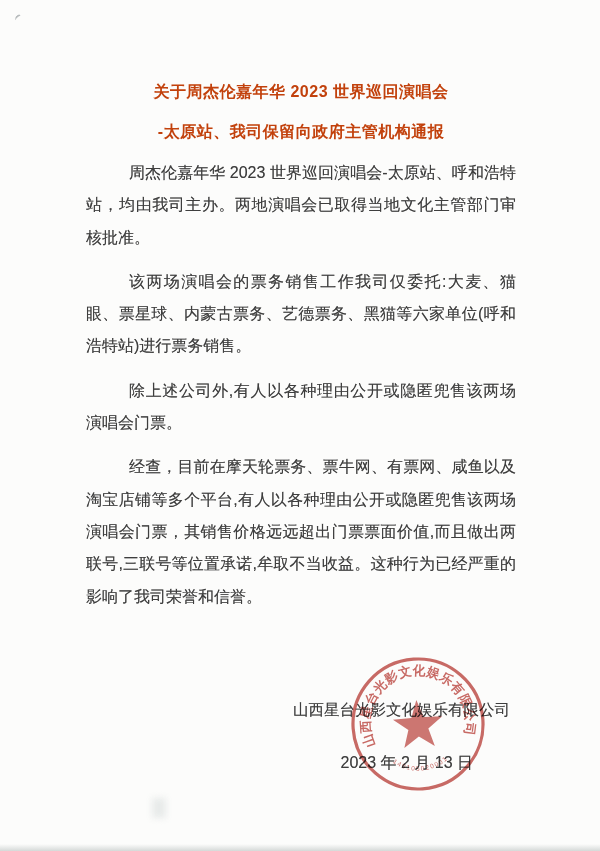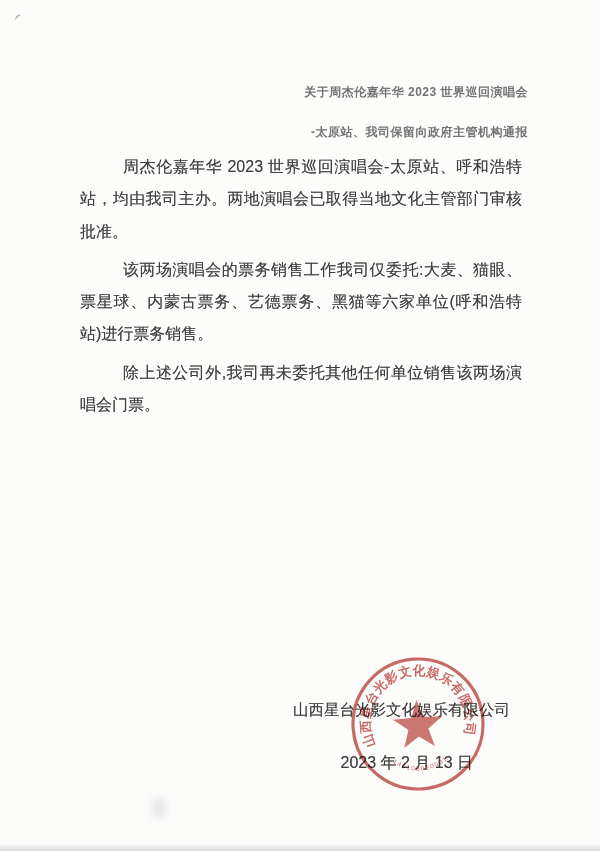--- a/index.html
+++ b/index.html
@@ -12,36 +12,36 @@
     font-family: "Liberation Sans", sans-serif;
   }
   .doc {
     position: absolute;
     left: 74px;
     right: 72px;
     top: 72px;
     color: #3e3e3e;
   }
   .title {
-    text-align: right;
+    text-align: center;
     font-weight: bold;
-    font-size: 12px;
+    font-size: 16px;
     line-height: 40px;
-    color: #737373;
+    color: #c2410c;
     letter-spacing: 0.5px;
   }
   .body {
     margin-top: -7px;
     font-size: 16px;
     line-height: 32.3px;
     text-align: justify;
     color: #3e3e3e;
     text-shadow: 0 0 0.5px rgba(62,62,62,0.55);
   }
-  .body p { margin: 6px; text-indent: 43px; }
+  .body p { margin: 12px; text-indent: 43px; }
   .company {
     position: absolute;
     top: 700px;
     right: 90px;
     font-size: 15.5px;
     color: #3e3e3e;
     text-shadow: 0 0 0.5px rgba(62,62,62,0.5);
     white-space: nowrap;
   }
   .date {
@@ -100,21 +100,22 @@
 <div class="page">
 
   <div class="doc">
     <div class="title">
       <div>关于周杰伦嘉年华 2023 世界巡回演唱会</div>
       <div>-太原站、我司保留向政府主管机构通报</div>
     </div>
     <div class="body">
       <p>周杰伦嘉年华 2023 世界巡回演唱会-太原站、呼和浩特站，均由我司主办。两地演唱会已取得当地文化主管部门审核批准。</p>
       <p>该两场演唱会的票务销售工作我司仅委托:大麦、猫眼、票星球、内蒙古票务、艺德票务、黑猫等六家单位(呼和浩特站)进行票务销售。</p>
-      <p>除上述公司外,我司再未委托其他任何单位销售该两场演唱会门票。</p>
+      <p>除上述公司外,有人以各种理由公开或隐匿兜售该两场演唱会门票。</p>
+      <p>经查，目前在摩天轮票务、票牛网、有票网、咸鱼以及淘宝店铺等多个平台,有人以各种理由公开或隐匿兜售该两场演唱会门票，其销售价格远远超出门票票面价值,而且做出两联号,三联号等位置承诺,牟取不当收益。这种行为已经严重的影响了我司荣誉和信誉。</p>
     </div>
   </div>
 
   <div class="company">山西星台光影文化娱乐有限公司</div>
   <div class="date">2023 年 2 月 13 日</div>
 
   <div class="stamp" style="color: rgb(191, 74, 68);">
     <svg viewBox="0 0 140 140">
       <defs>
         <path id="sealArcTop" d="M 26 88 A 48 48 0 1 1 114 88" fill="none"></path>

